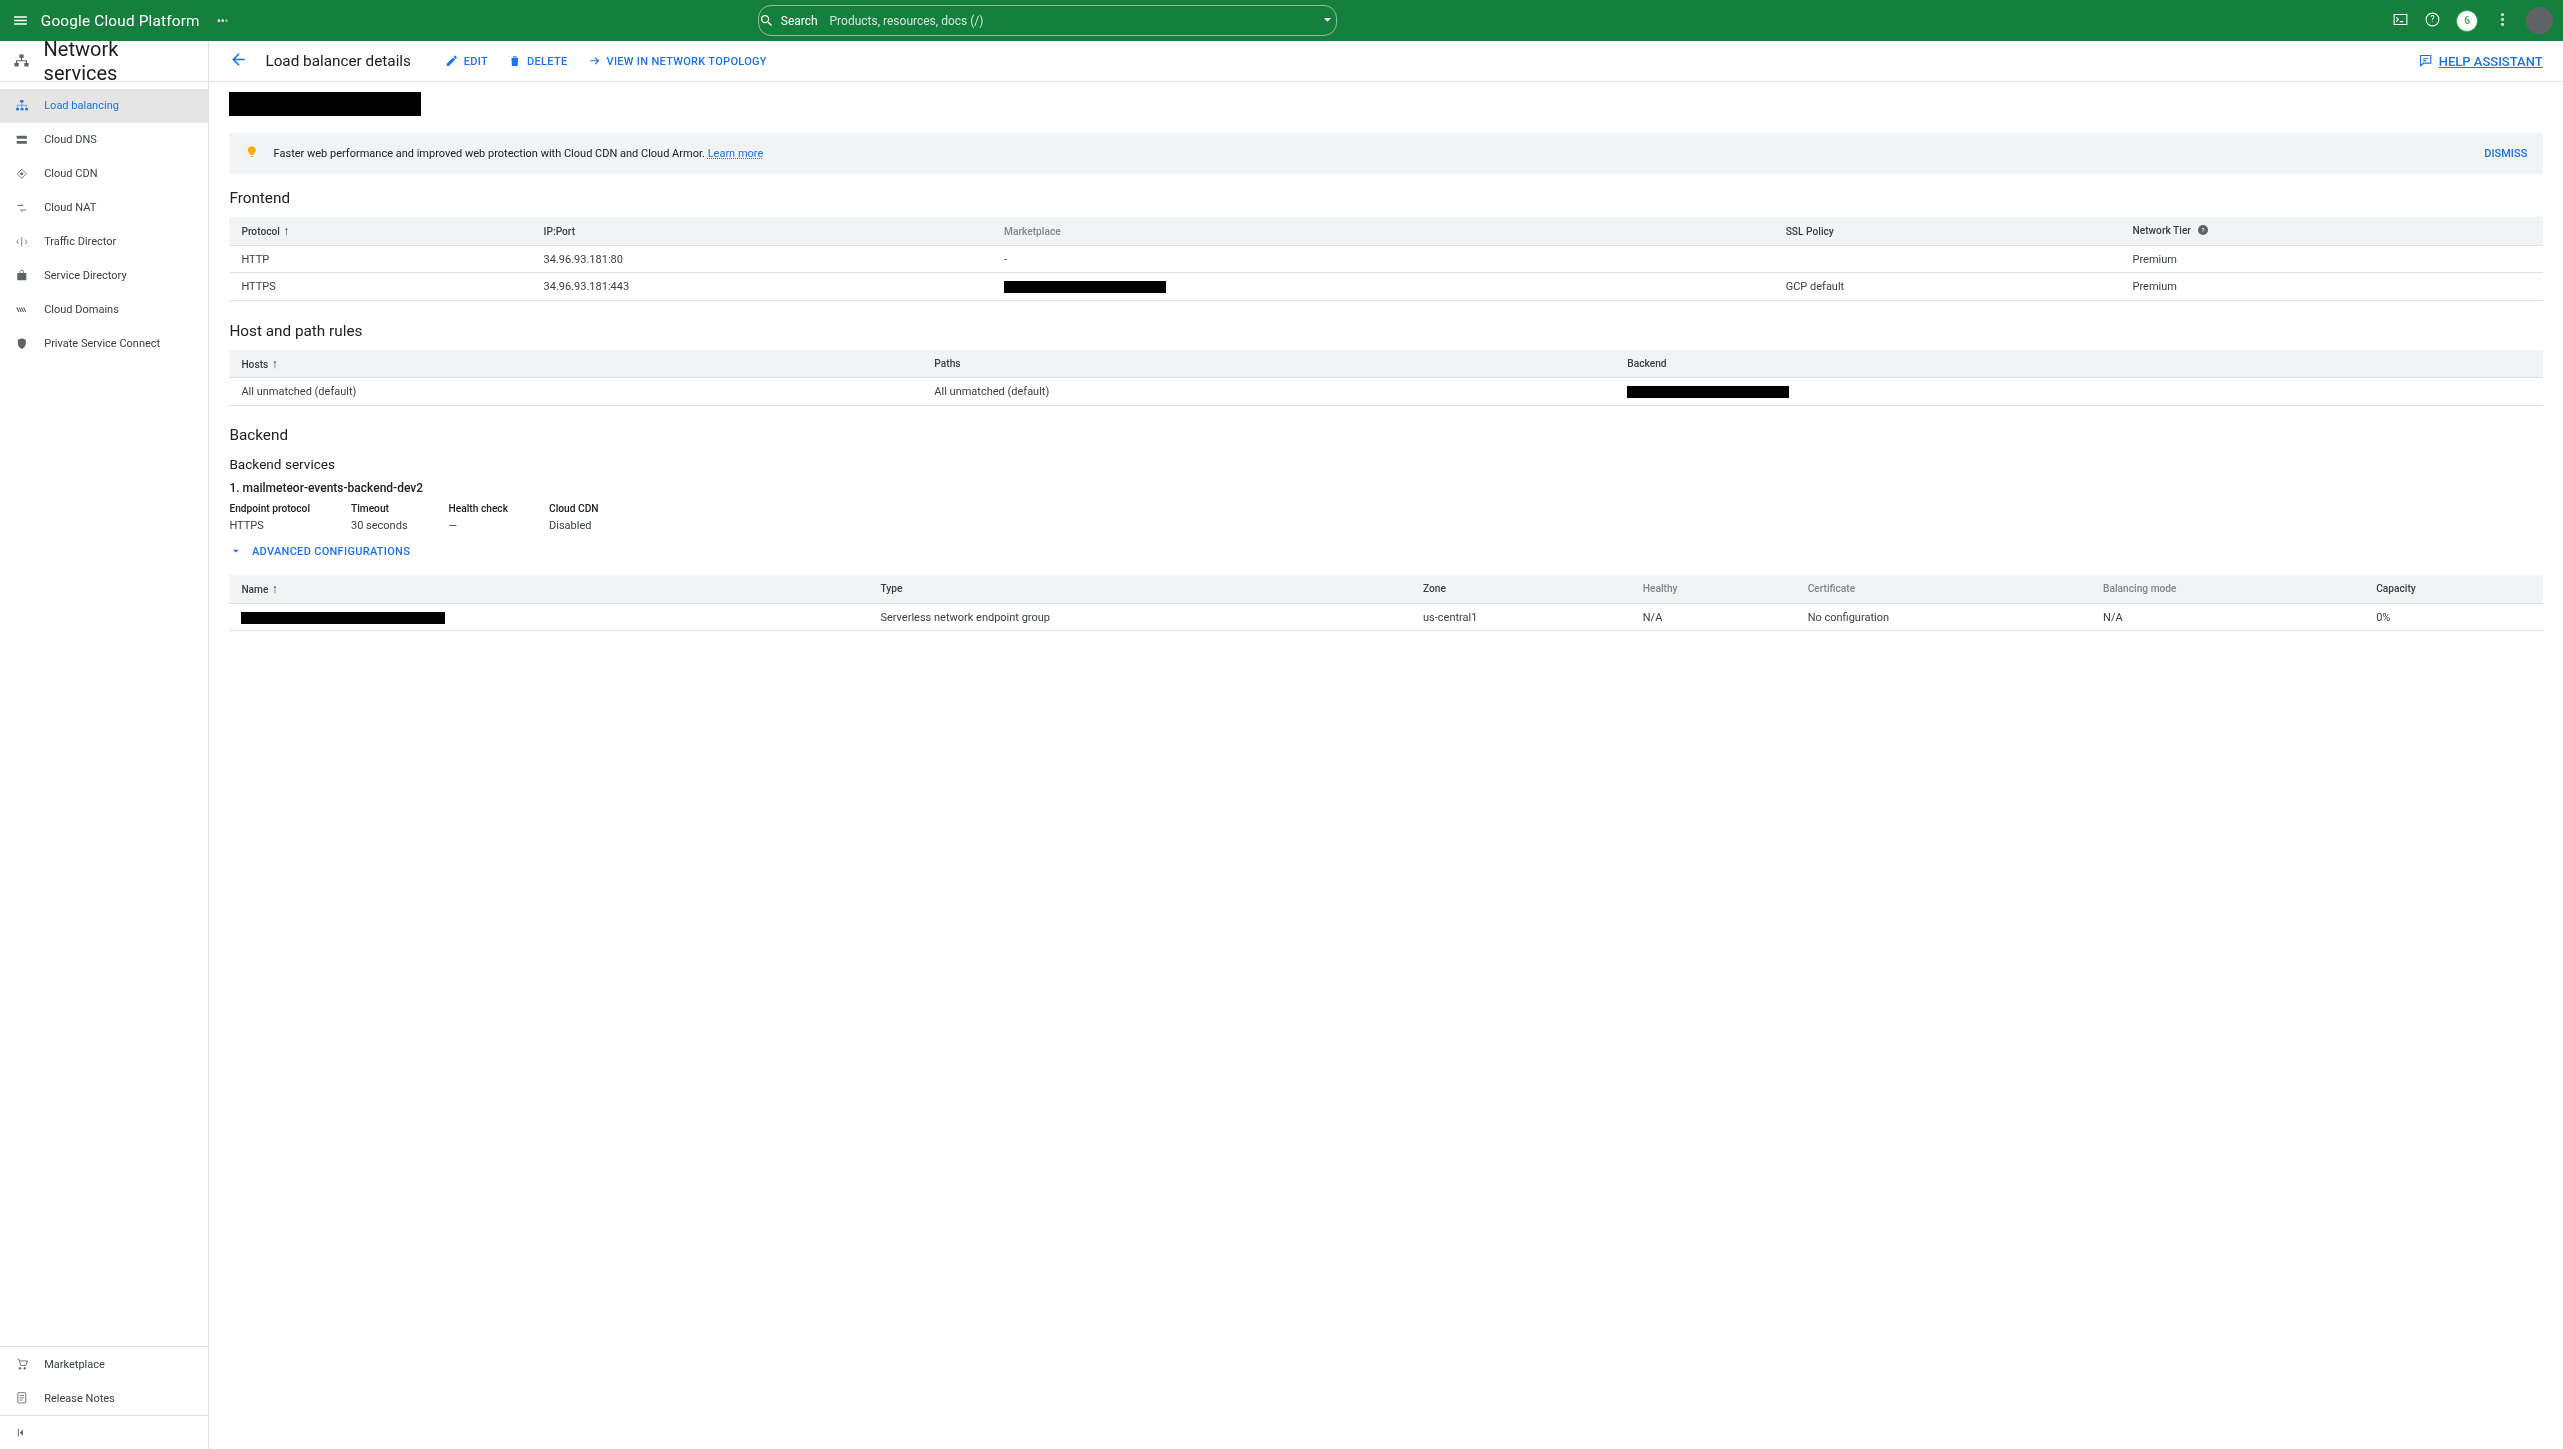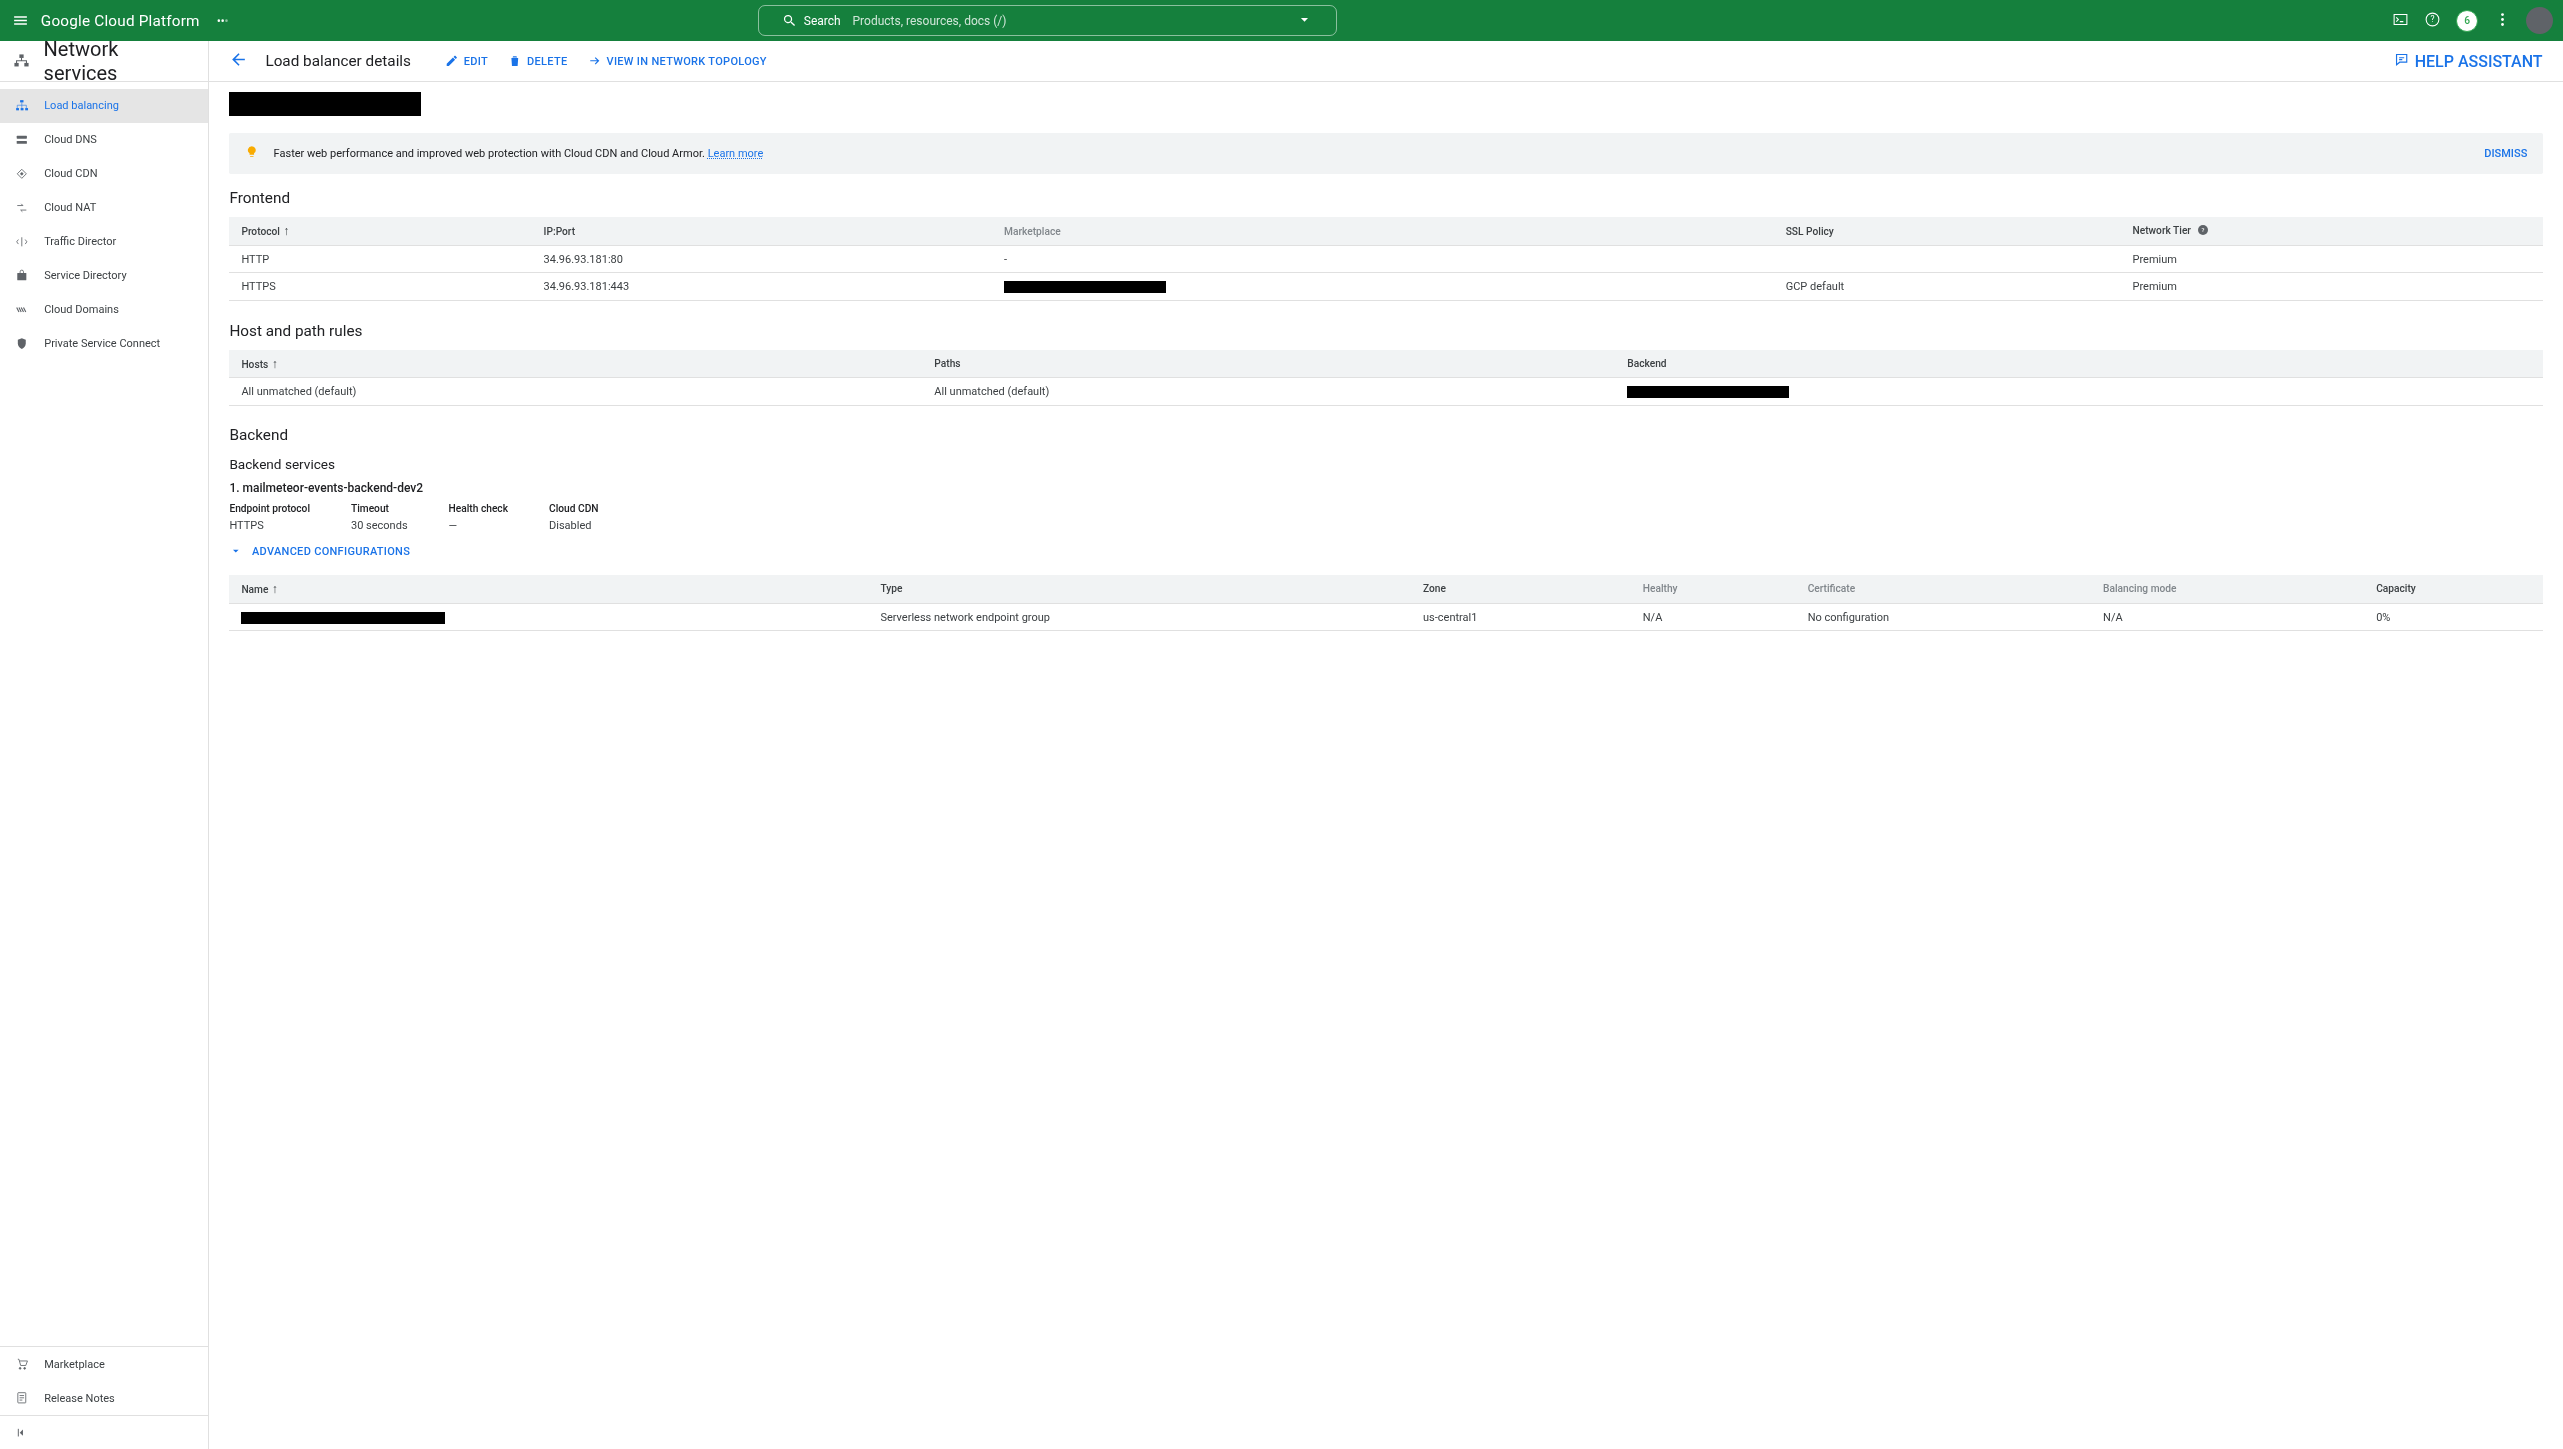--- a/index.html
+++ b/index.html
@@ -4,21 +4,21 @@
 <style>
 * { margin: 0; padding: 0; box-sizing: border-box; font-family: 'Roboto', 'Helvetica Neue', Arial, sans-serif; }
 body { background: #fff; color: #202124; font-size: 11px; overflow-x: hidden; }
 
 
 .topbar { background: #15803d; height: 41px; display: flex; align-items: center; padding: 0 10.2px; color: #fff; }
 .hamburger { width: 20.4px; height: 20.4px; cursor: pointer; margin-right: 10.2px; display:flex; align-items:center; justify-content:center; }
 .gcp-logo { font-size: 15.3px; font-weight: 400; letter-spacing: 0.2px; margin-right: 10.2px; }
 .project-selector { margin-left: 5.1px; display:flex; align-items:center; }
 .searchbox { margin-left: auto; margin-right: auto; position: relative; left: 0; }
-.searchbox-inner { display:flex; align-items:center; width: 579px; height:31px; border:0.9px solid rgba(255,255,255,0.5); border-radius:7px; padding:0 23px; }
+.searchbox-inner { display:flex; align-items:center; width: 579px; height:31px; border:0.9px solid rgba(255,255,255,0.5); border-radius:13px; padding:0 0; }
 .searchbox-inner input { background: transparent; border: none; outline: none; color: #fff; font-size: 12px; flex:1; margin-left:6.8px; }
 .searchbox-inner input::placeholder { color: rgba(255,255,255,0.8); }
 .search-label { color:#fff; font-size:12px; margin-left:6.8px; margin-right:5.1px; }
 .chevdown { margin-left:auto; }
 .topbar-right { display:flex; align-items:center; gap:15.3px; margin-left:auto; }
 .badge-circle { width:22px; height:22px; border-radius:50%; border:1.7px solid #34a853; display:flex; align-items:center; justify-content:center; color:#34a853; background:#fff; font-size:10.2px; font-weight:500; }
 .avatar { width:27px; height:27px; border-radius:50%; background:#5f6368; }
 
 
 .container { display:flex; height: calc(100vh - 41px); }
@@ -35,21 +35,21 @@
 .sidebar-bottom { border-top:0.9px solid #e0e0e0; }
 .sidebar-collapse { height:34px; display:flex; align-items:center; padding:0 13.6px; border-top:0.9px solid #e0e0e0; }
 
 
 .main { flex:1; overflow-y:auto; }
 .pagehead { display:flex; align-items:center; height:41px; padding:0 20.4px; border-bottom:0.9px solid #e0e0e0; }
 .pagehead .back { margin-right:17px; color:#1a73e8; cursor:pointer; }
 .pagehead h1 { font-size:15.3px; font-weight:400; }
 .pagehead-actions { display:flex; gap:20.4px; margin-left:34px; }
 .action-btn { display:flex; align-items:center; gap:5.1px; color:#1a73e8; font-size:11px; font-weight:500; cursor:pointer; text-transform:uppercase; letter-spacing:0.3px; }
-.help-assistant { margin-left:auto; display:flex; align-items:flex-start; gap:5.1px; color:#1a73e8; font-size:16px; font-weight:500; cursor:pointer; }
+.help-assistant { margin-left:auto; display:flex; align-items:flex-end; gap:5.1px; color:#1a73e8; font-size:13px; font-weight:500; cursor:pointer;text-decoration:underline; }
 
 .content { padding: 10.2px 20.4px 34px 20.4px; }
 .redacted-block { width:192px; height:24px; background:#000; margin-bottom:17px; }
 
 .banner { background:#f1f3f4; padding:12px 15.3px; display:flex; align-items:center; border-radius:1.7px; margin-bottom:15.3px; }
 .banner .bulb { color:#f9ab00; margin-right:15.3px; }
 .banner .text { font-size:11px; }
 .banner a { color:#1a73e8; text-decoration:underline dotted; cursor:pointer; }
 .banner .dismiss { margin-left:auto; color:#1a73e8; font-size:11px; font-weight:500; cursor:pointer; }
 

